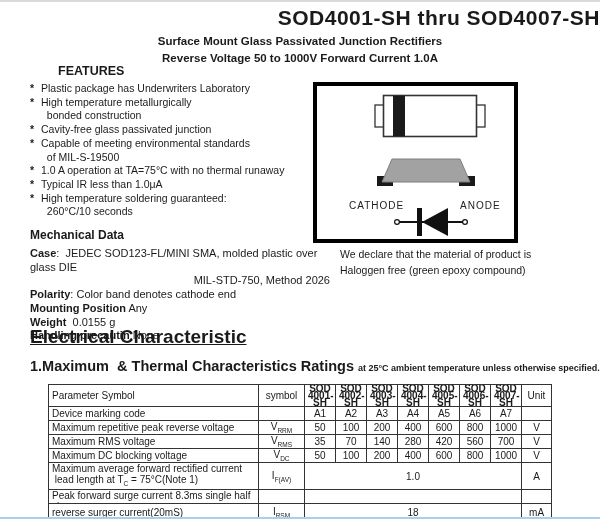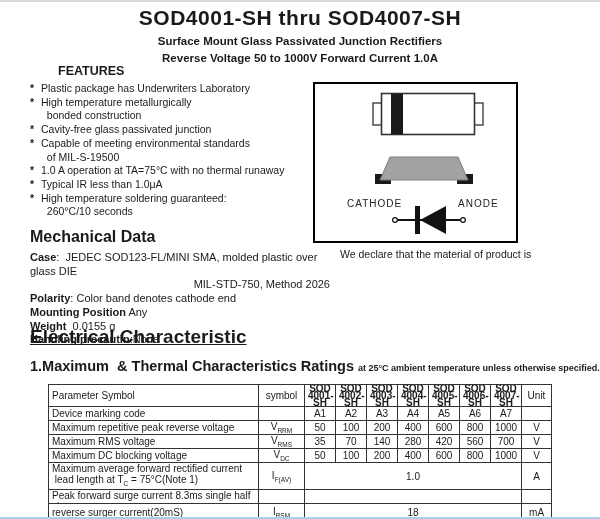--- a/index.html
+++ b/index.html
@@ -6,37 +6,37 @@
   body { background:#888; }
   .page {
     position:relative; width:600px; height:519px; margin:0 auto;
     background:#ffffff; overflow:hidden;
     font-family:"Liberation Sans", sans-serif; color:#1a1a1a;
   }
   .abs { position:absolute; }
   .top-edge { left:0; top:0; width:600px; height:2px; background:#d9d9d9; }
   .bottom-edge { left:0; top:517px; width:600px; height:2px; background:#aacdf0; }
 
-  .doc-title { left:0; top:6px; width:600px; text-align:center; font-size:21px; font-weight:bold; letter-spacing:0.5px; }
+  .doc-title { left:0; top:6px; width:600px; text-align:right; font-size:21px; font-weight:bold; letter-spacing:0.5px; }
   .doc-sub1 { left:0; top:35px; width:600px; text-align:center; font-size:11.5px; font-weight:bold; }
   .doc-sub2 { left:0; top:52px; width:600px; text-align:center; font-size:11.5px; font-weight:bold; }
 
   .features { left:30px; top:64px; width:280px; }
   .features h2 { font-size:12.5px; font-weight:bold; margin-bottom:4px;padding-left:28px; }
   .frow { display:flex; line-height:13.7px; font-size:10.5px; }
   .fb { width:11px; font-weight:bold; flex:none; }
   .ft { white-space:pre-wrap; }
 
-  .pkg-box { left:313px; top:82px; width:205px; height:161px; border:2px solid #000000; background:#fff; }
+  .pkg-box { left:313px; top:82px; width:205px; height:161px; border:4px solid #000000; background:#fff; }
   .pkg-label { position:absolute; font-size:10px; color:#222; }
 
   .decl { left:340px; top:246px; width:240px; font-size:10.5px; line-height:16px; }
 
   .mech { left:30px; top:228px; width:300px; }
-  .mech h2 { font-size:16px; font-weight:bold; margin-bottom:5px; }
+  .mech h2 { font-size:12px; font-weight:bold; margin-bottom:5px; }
   .mrow { font-size:11px; line-height:13.7px; }
   .mrow .b { font-weight:bold; }
   .mrow .v { white-space:pre-wrap; }
   .mrow.indent { padding-left:45px;text-align:right; }
 
   .elec-h { left:30px; top:326px; font-size:19px; font-weight:bold;text-decoration:underline; }
   .ratings-h { left:30px; top:358px; font-size:14.5px; font-weight:bold; white-space:pre-wrap; }
   .ratings-h .note { font-size:9px; font-weight:bold; }
 
   table.ratings { border-collapse:collapse; table-layout:fixed; width:503px; background:#fff; }
@@ -128,20 +128,21 @@
       <line x1="5" y1="18" x2="71" y2="18" stroke="#111" stroke-width="2.2"></line>
       <circle cx="4" cy="18" r="2.4" fill="#ffffff" stroke="#111" stroke-width="1.2"></circle>
       <circle cx="72" cy="18" r="2.4" fill="#ffffff" stroke="#111" stroke-width="1.2"></circle>
       <rect x="24" y="4" width="5" height="28" fill="#111"></rect>
       <polygon points="29,18 55,4 55,32" fill="#111"></polygon>
     </svg>
   </div>
 
   <div class="abs decl">
     <div>We declare that the material of product is</div>
+    <div>Haloggen free (green epoxy compound)</div>
   </div>
 
   <div class="abs mech">
     <h2>Mechanical Data</h2>
     <div class="mrow"><span class="b">Case</span><span class="v">:  JEDEC SOD123-FL/MINI SMA, molded plastic over glass DIE</span></div>
     <div class="mrow indent"><span class="b"></span><span class="v">MIL-STD-750, Method 2026</span></div>
     <div class="mrow"><span class="b">Polarity</span><span class="v">: Color band denotes cathode end</span></div>
     <div class="mrow"><span class="b">Mounting Position</span><span class="v"> Any</span></div>
     <div class="mrow"><span class="b">Weight</span><span class="v">  0.0155 g</span></div>
     <div class="mrow"><span class="b">Handling precautin</span><span class="v">:None</span></div>

